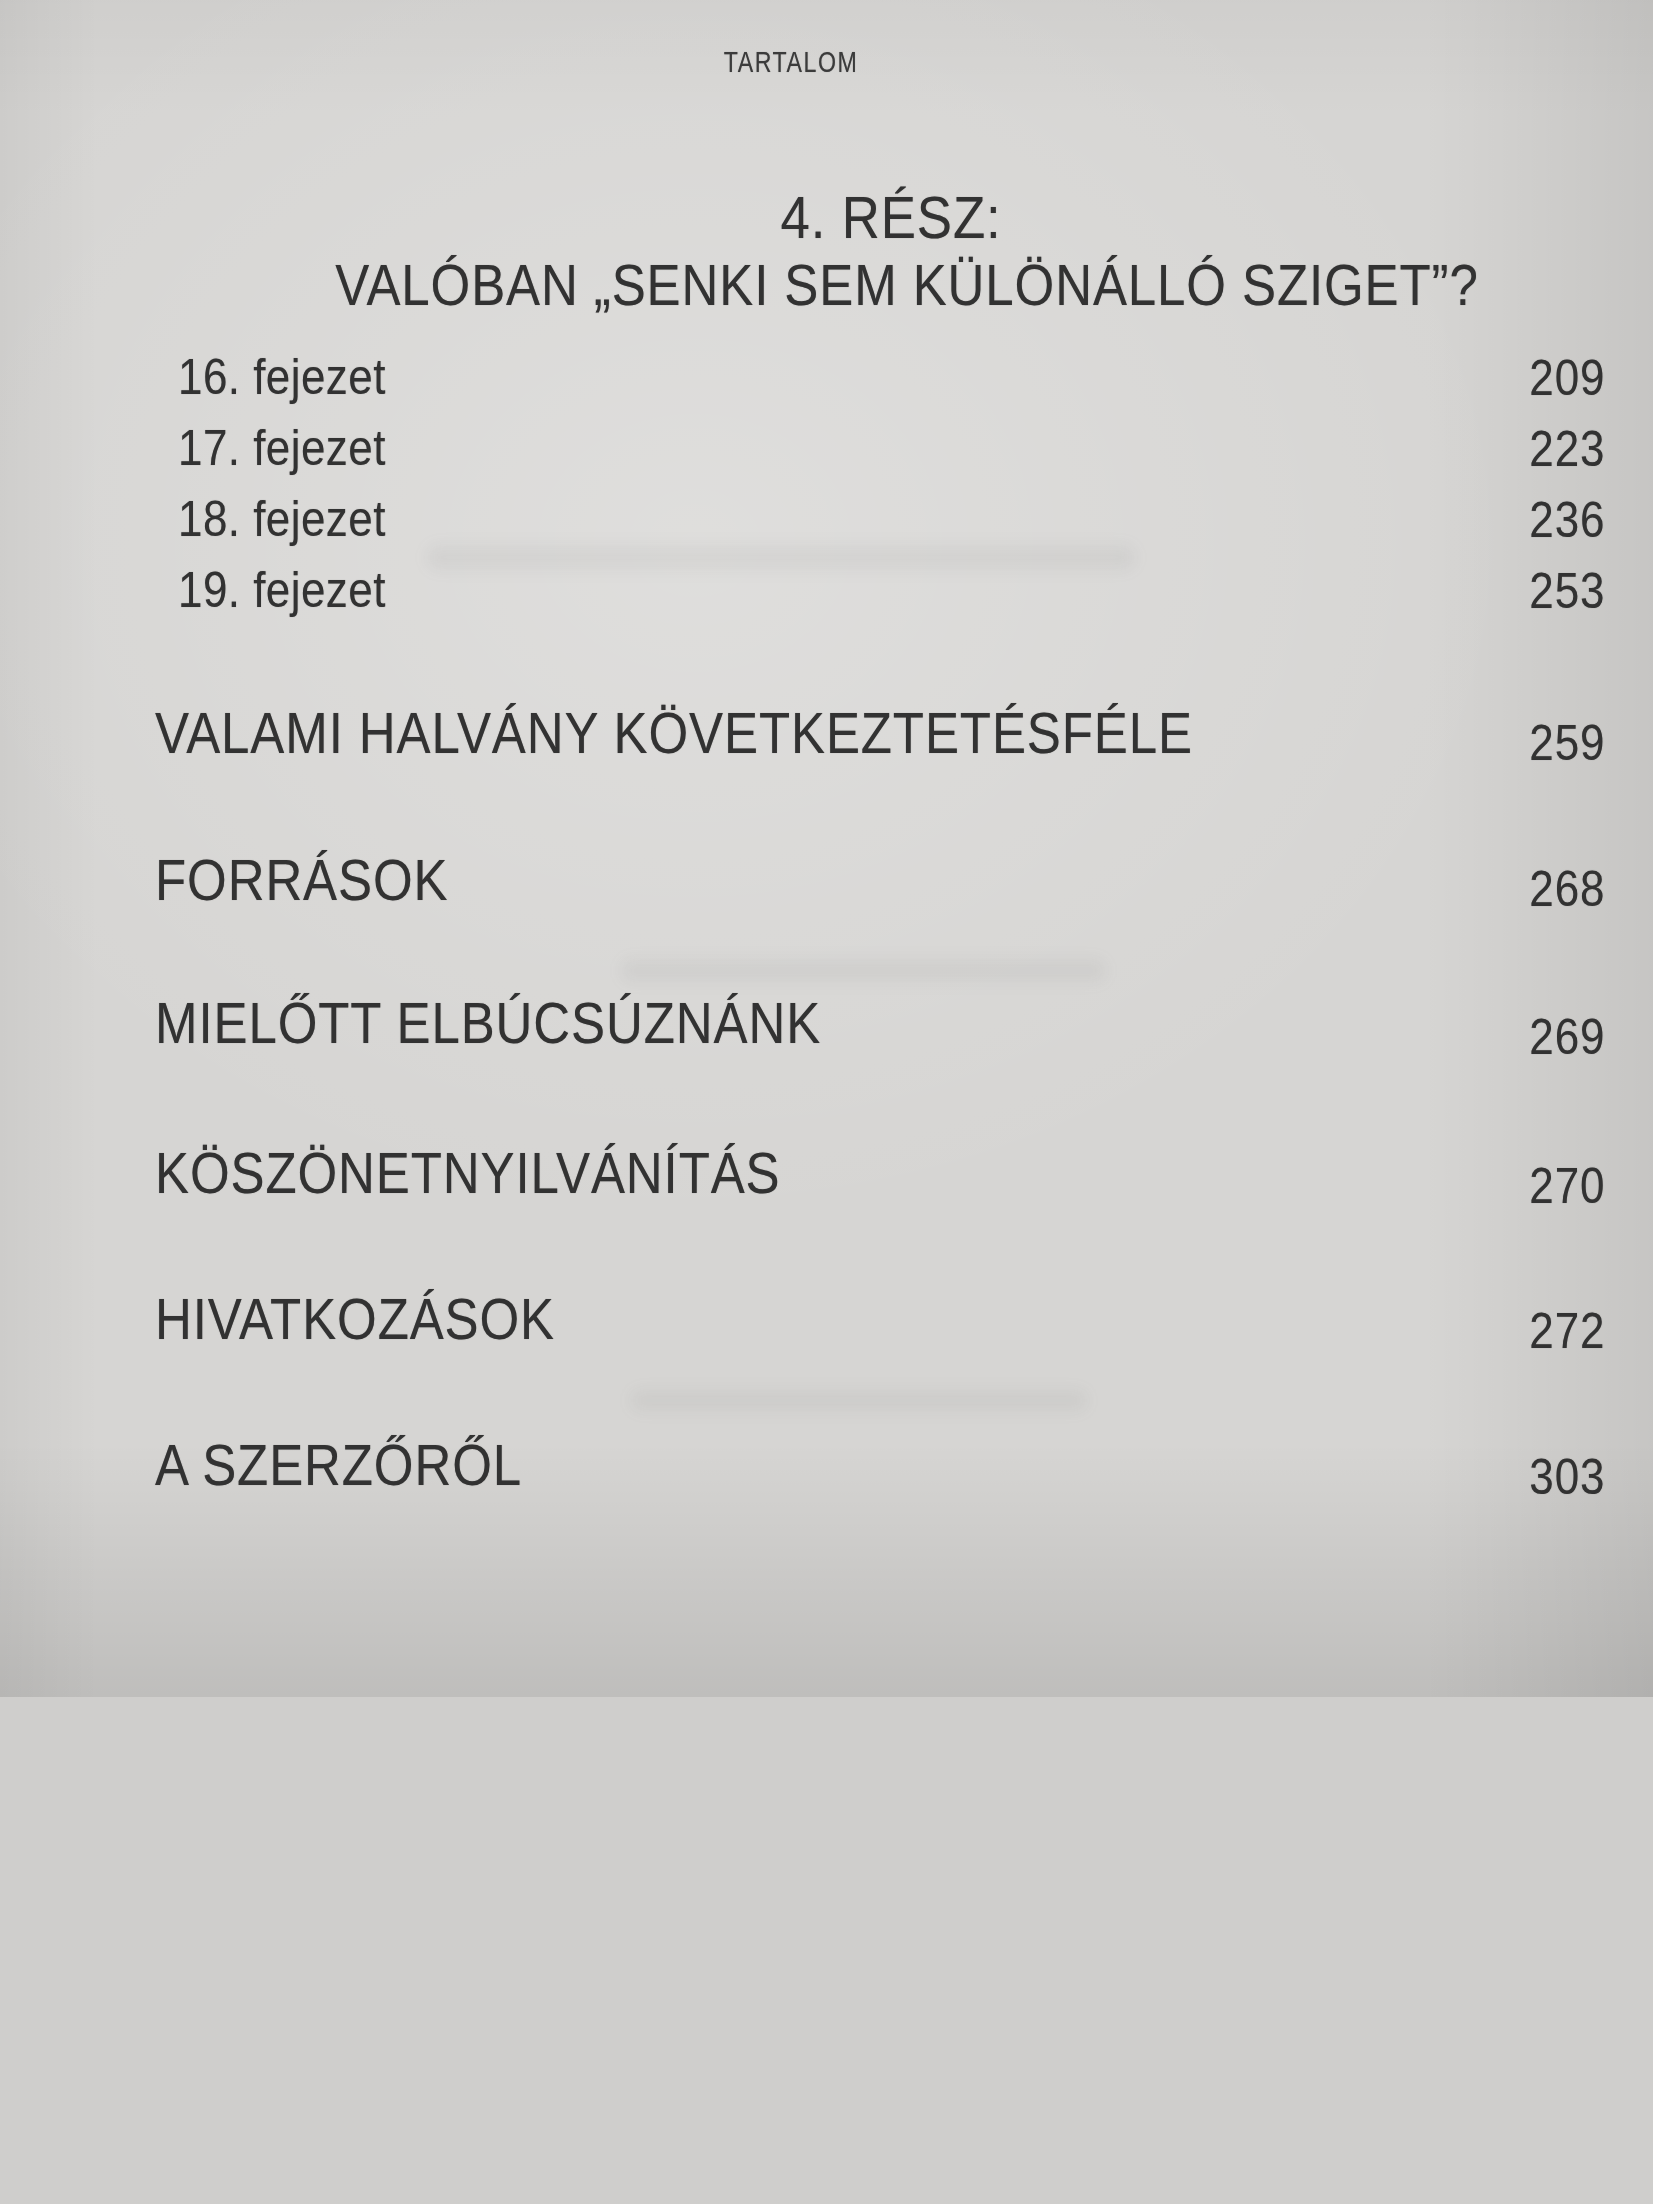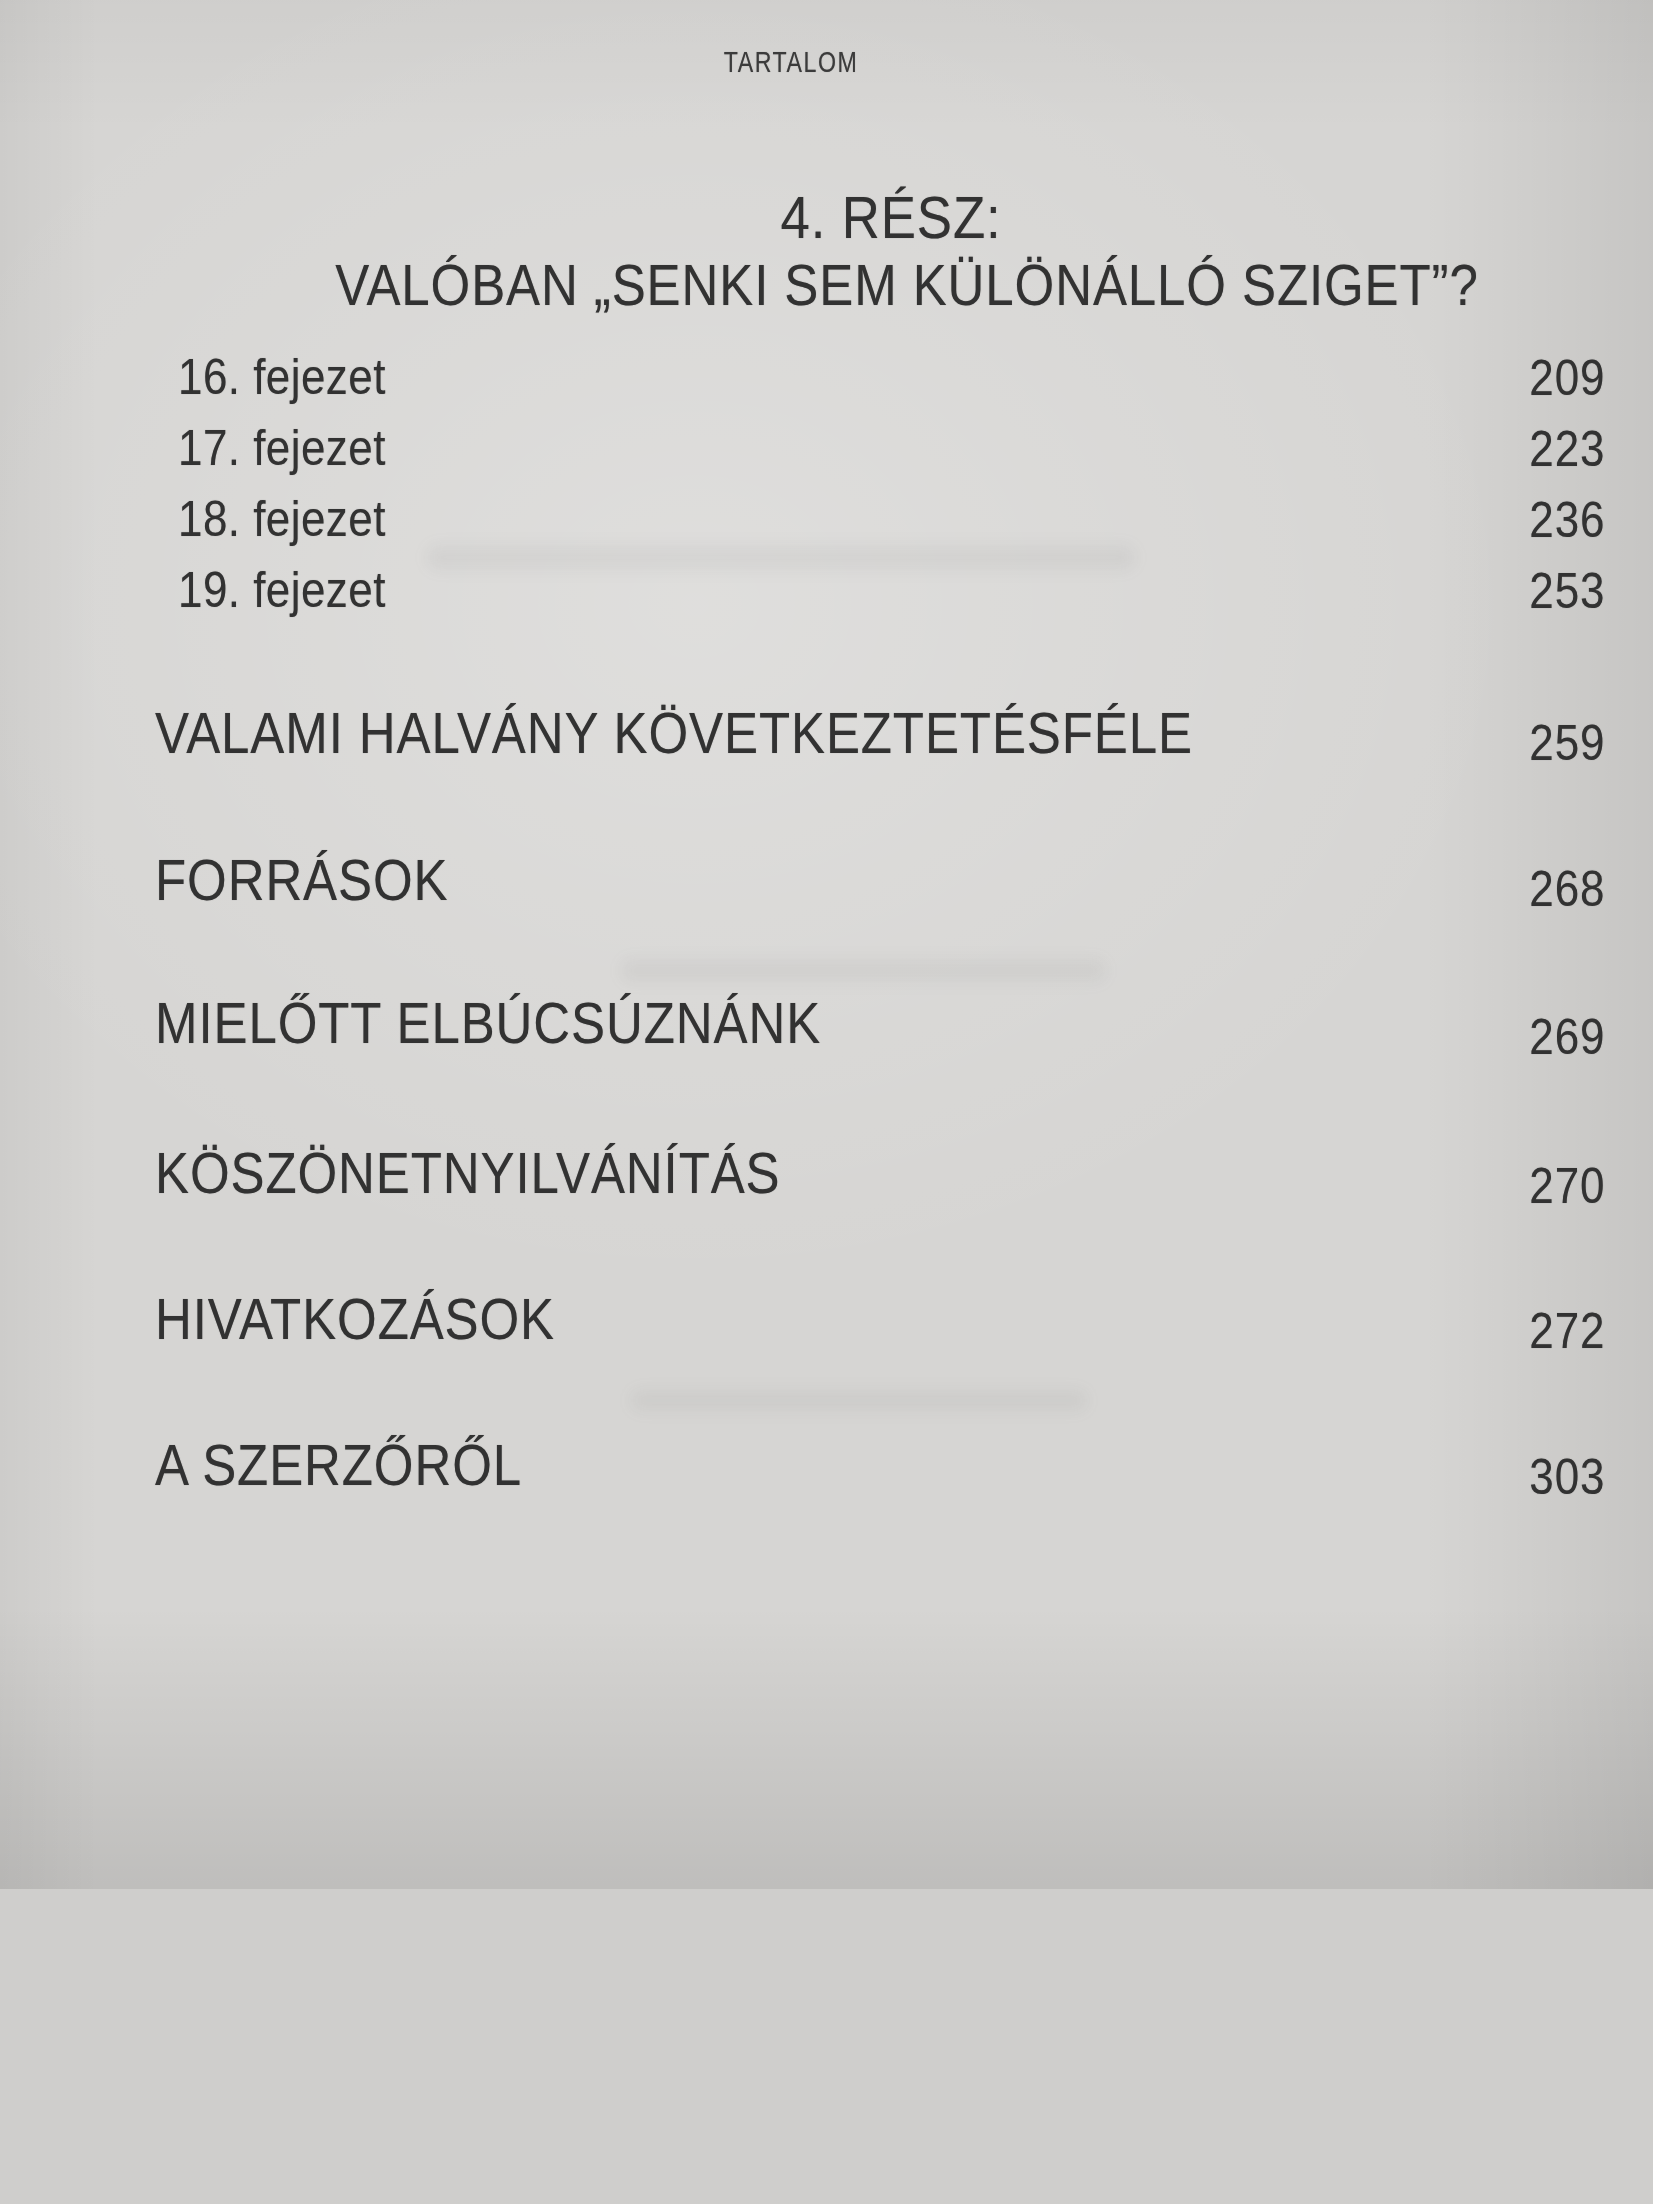--- a/index.html
+++ b/index.html
@@ -9,21 +9,21 @@
   body {
     width: 1654px;
     height: 2205px;
     overflow: hidden;
     font-family: "Liberation Sans", sans-serif;
     background: #cfcecc;
   }
   .page {
     position: relative;
     width: 1654px;
-    height: 1889px;
+    height: 1697px;
     overflow: hidden;
     background:
       radial-gradient(ellipse 1116px 922px at 42% 32%, rgba(255,255,255,0.22), rgba(255,255,255,0) 75%),
       linear-gradient(to right, rgba(0,0,0,0.045) 0%, rgba(0,0,0,0) 6%, rgba(0,0,0,0) 86%, rgba(0,0,0,0.075) 100%),
       linear-gradient(to bottom, rgba(0,0,0,0.03) 0%, rgba(0,0,0,0) 7%, rgba(0,0,0,0) 85%, rgba(0,0,0,0.11) 100%),
       #d6d5d3;
     color: #323232;
   }
   .txt {
     position: absolute;

